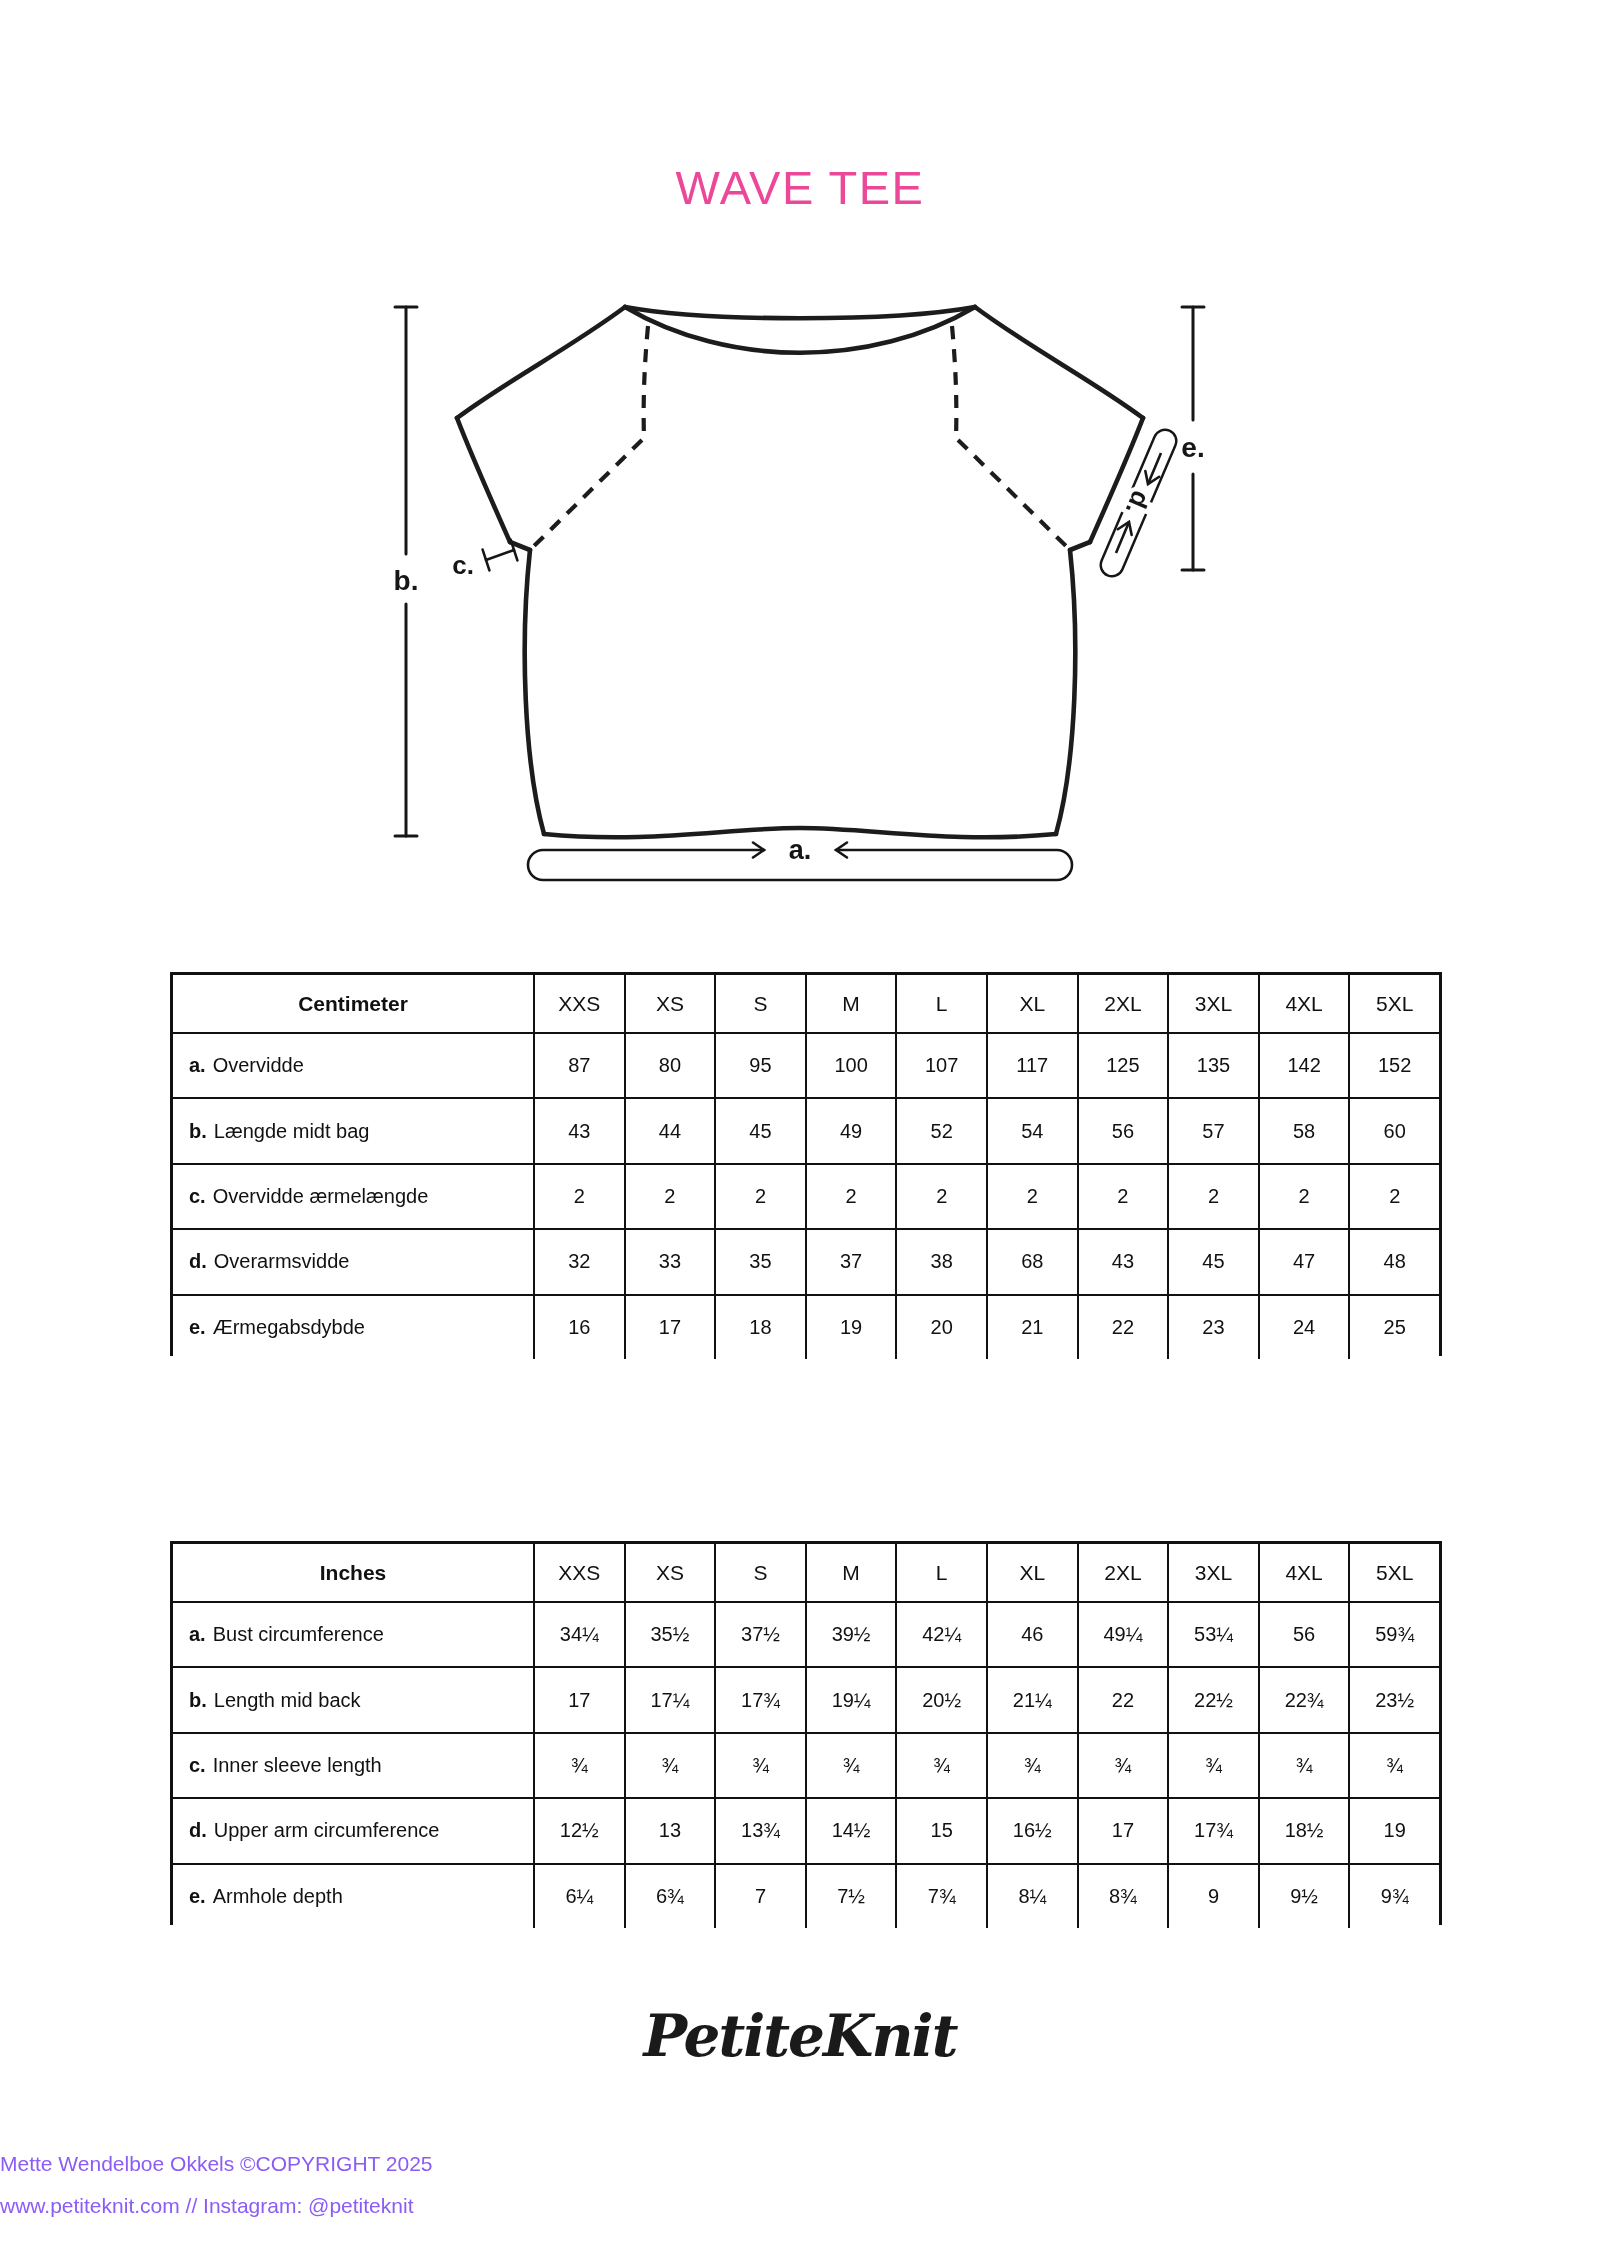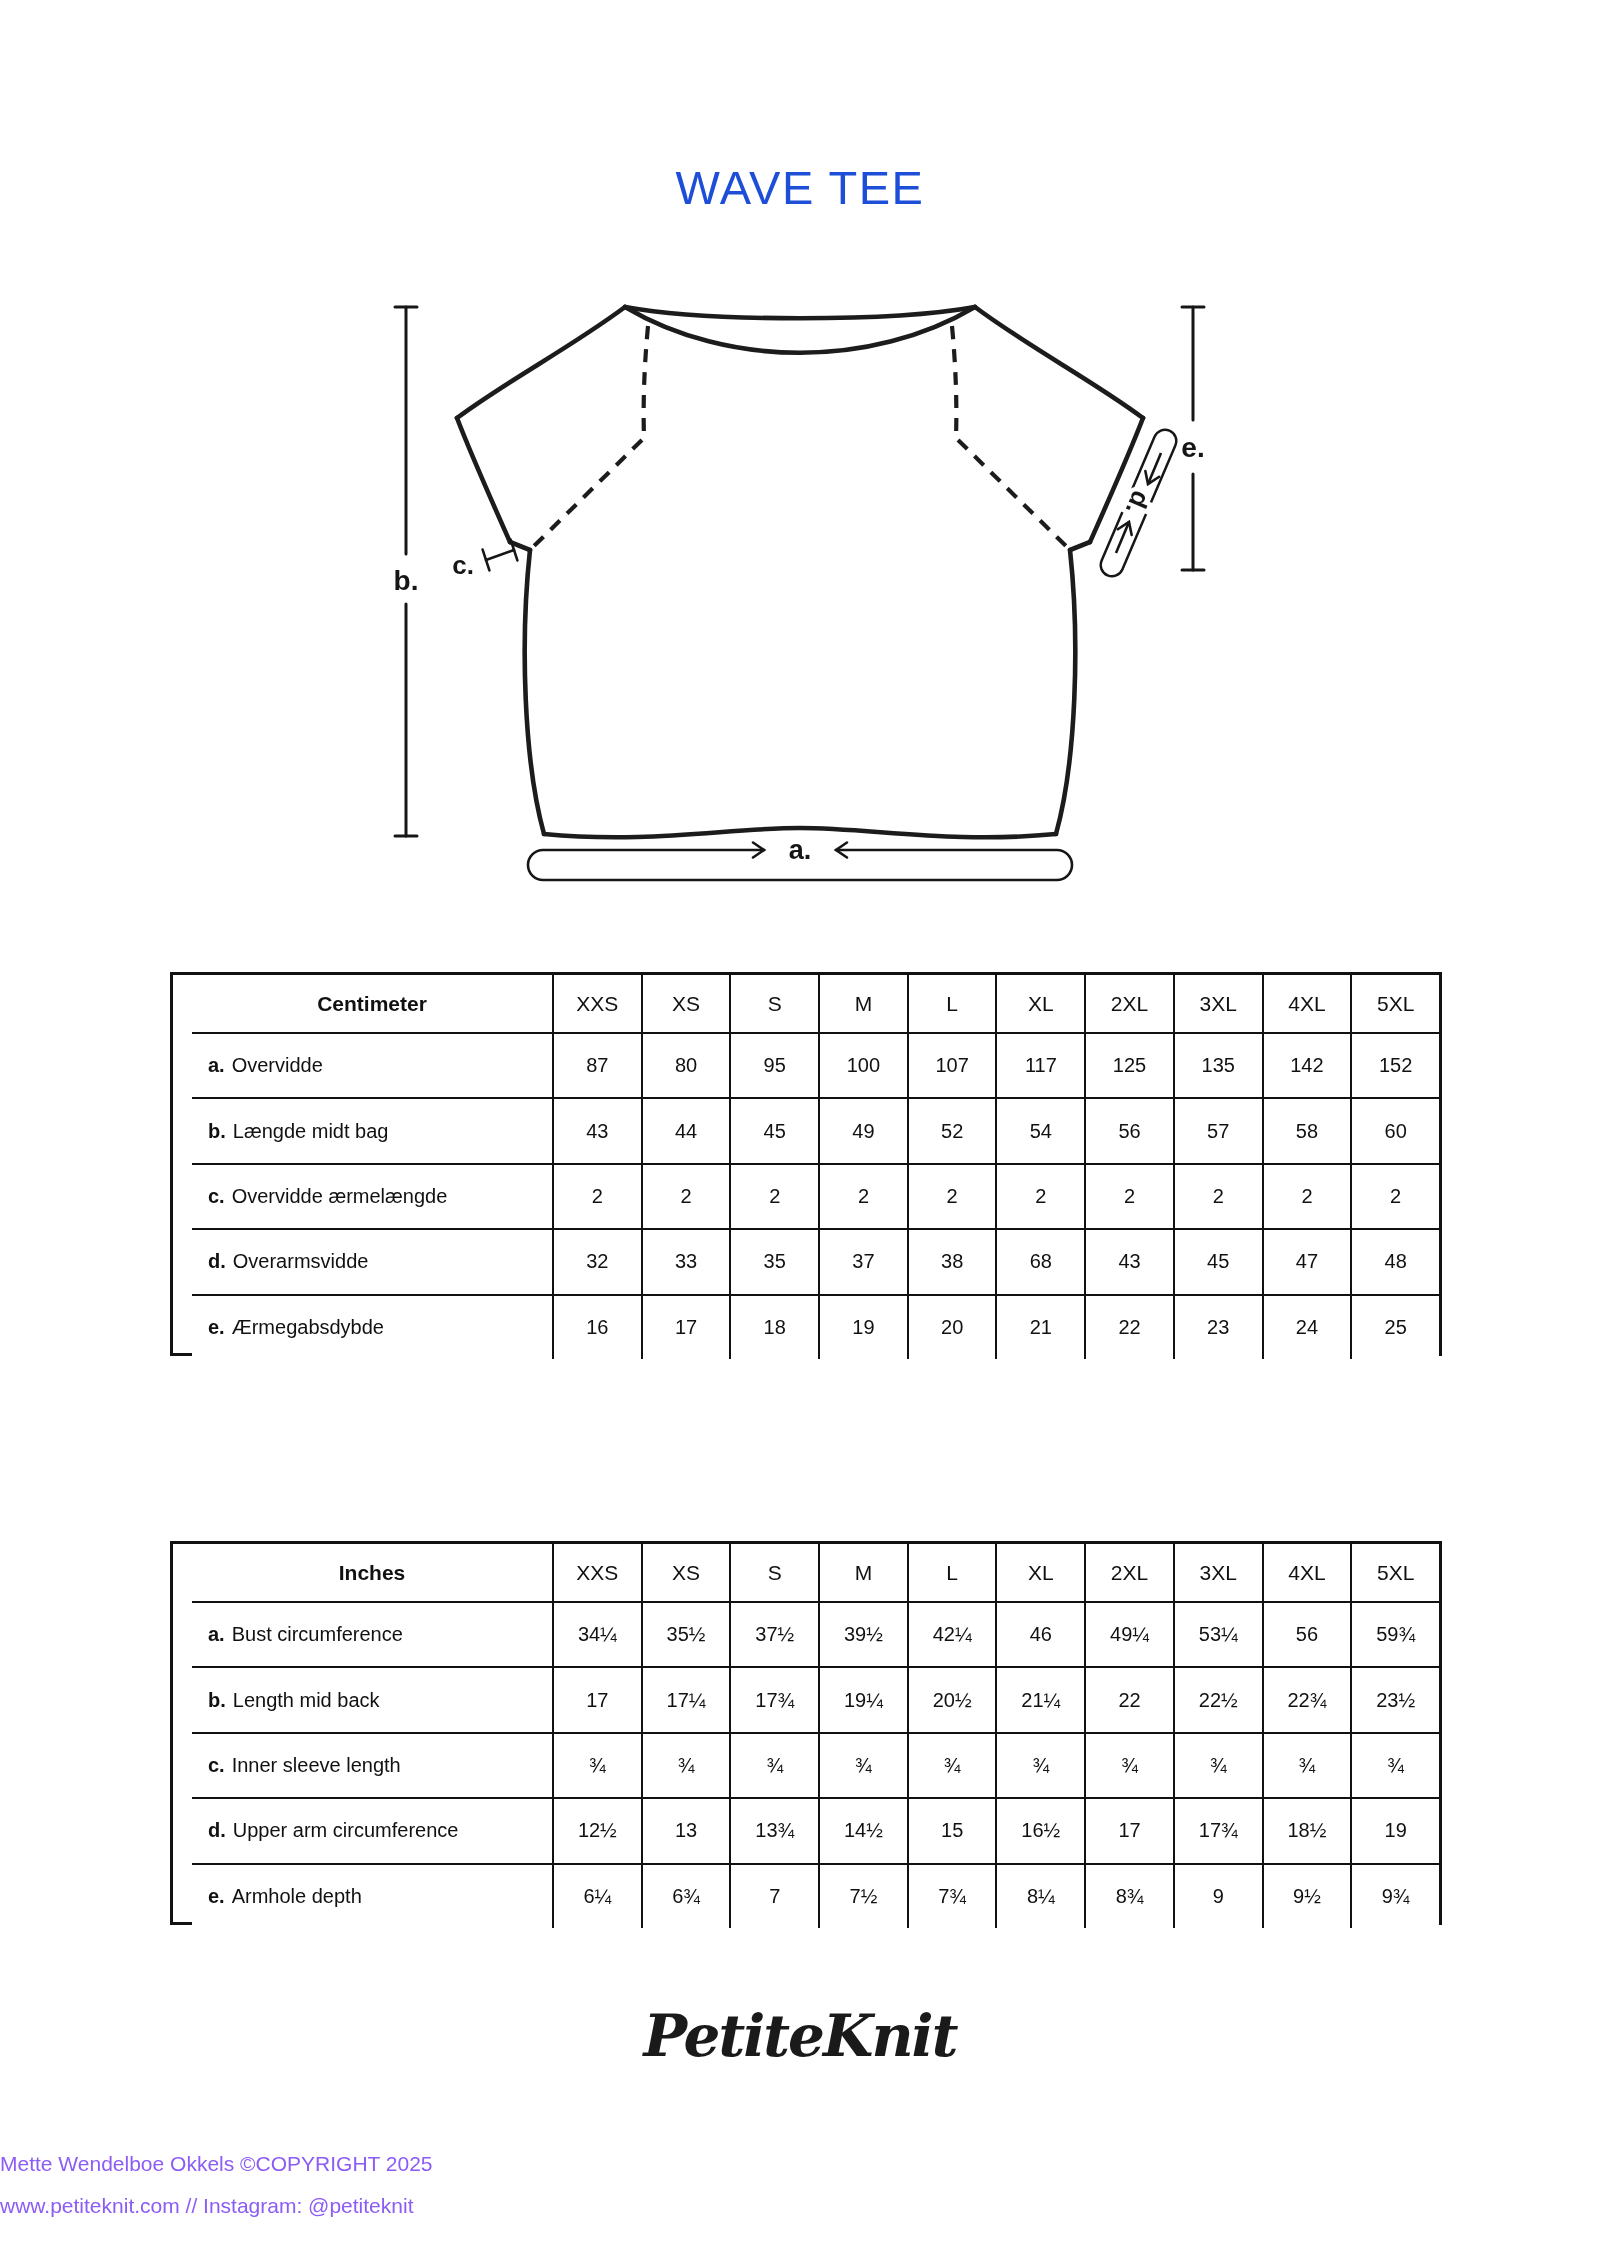--- a/index.html
+++ b/index.html
@@ -3,31 +3,31 @@
 <meta charset="utf-8">
 <style>
   html,body{margin:0;padding:0;background:#fff;}
   #page{
     position:relative;width:1600px;height:2263px;background:#ffffff;
     font-family:"Liberation Sans",sans-serif;color:#161616;overflow:hidden;
   }
   
   #title{
     position:absolute;top:160px;left:0;width:100%;text-align:center;
-    font-size:47px;font-weight:400;letter-spacing:1.5px;color:#1d4ed8;
+    font-size:47px;font-weight:400;letter-spacing:1.5px;color:#ec4899;
   }
   
   #diagram{position:absolute;left:348px;top:252px;}
   #diagram text{font-family:"Liberation Sans",sans-serif;font-weight:700;fill:#161616;}
   
   .size-table{
     position:absolute;left:170px;width:1272px;height:384px;
     display:grid;grid-template-columns:360px repeat(10,1fr);
     grid-template-rows:57px repeat(5,65.4px);
-    border:3px solid #111;box-sizing:border-box;background:#fff;padding-left:19px;
+    border:3px solid #111;box-sizing:border-box;background:#fff;
   }
   #table-cm{top:972px;}
   #table-in{top:1517px;margin-top:24px;}
   .size-table .cell{
     border-left:2px solid #111;border-top:2px solid #111;
     display:flex;align-items:center;justify-content:center;
     font-size:20px;color:#111;box-sizing:border-box;background:#fff;
   }
   .size-table .cell:nth-child(11n+1){border-left:none;}
   .size-table .cell:nth-child(-n+11){border-top:none;}

